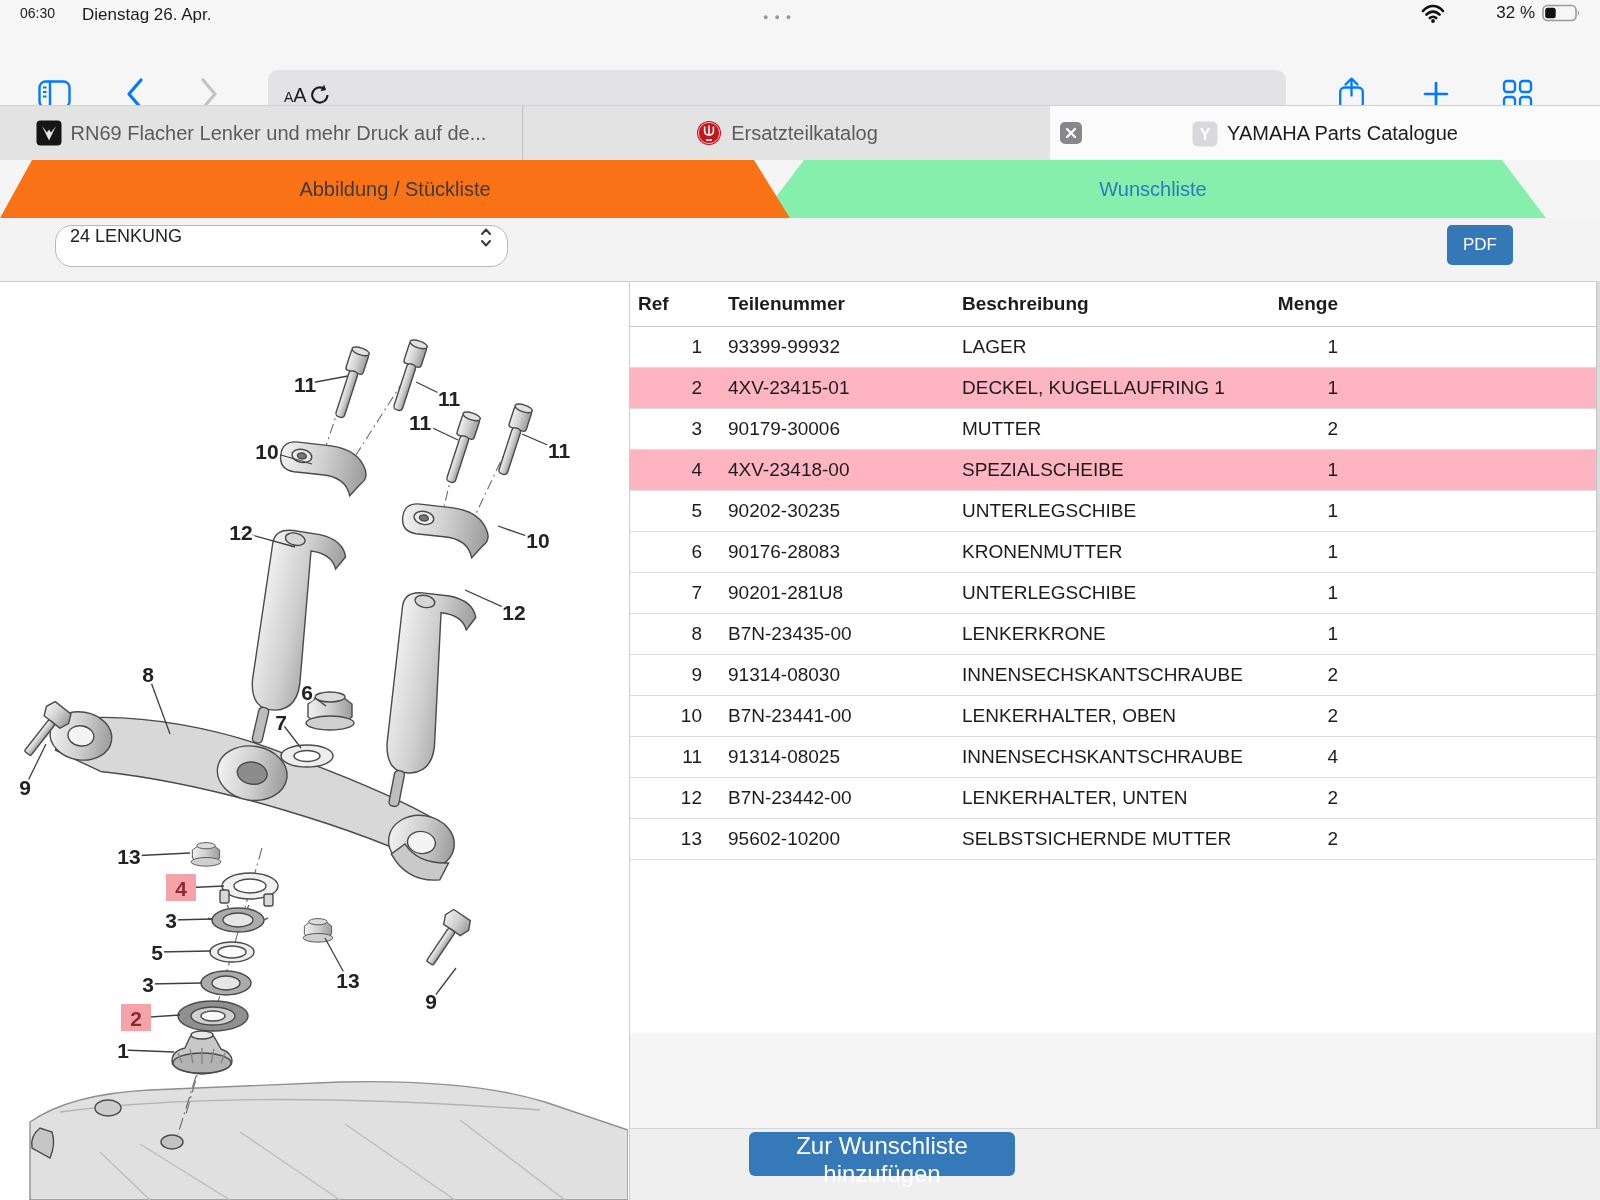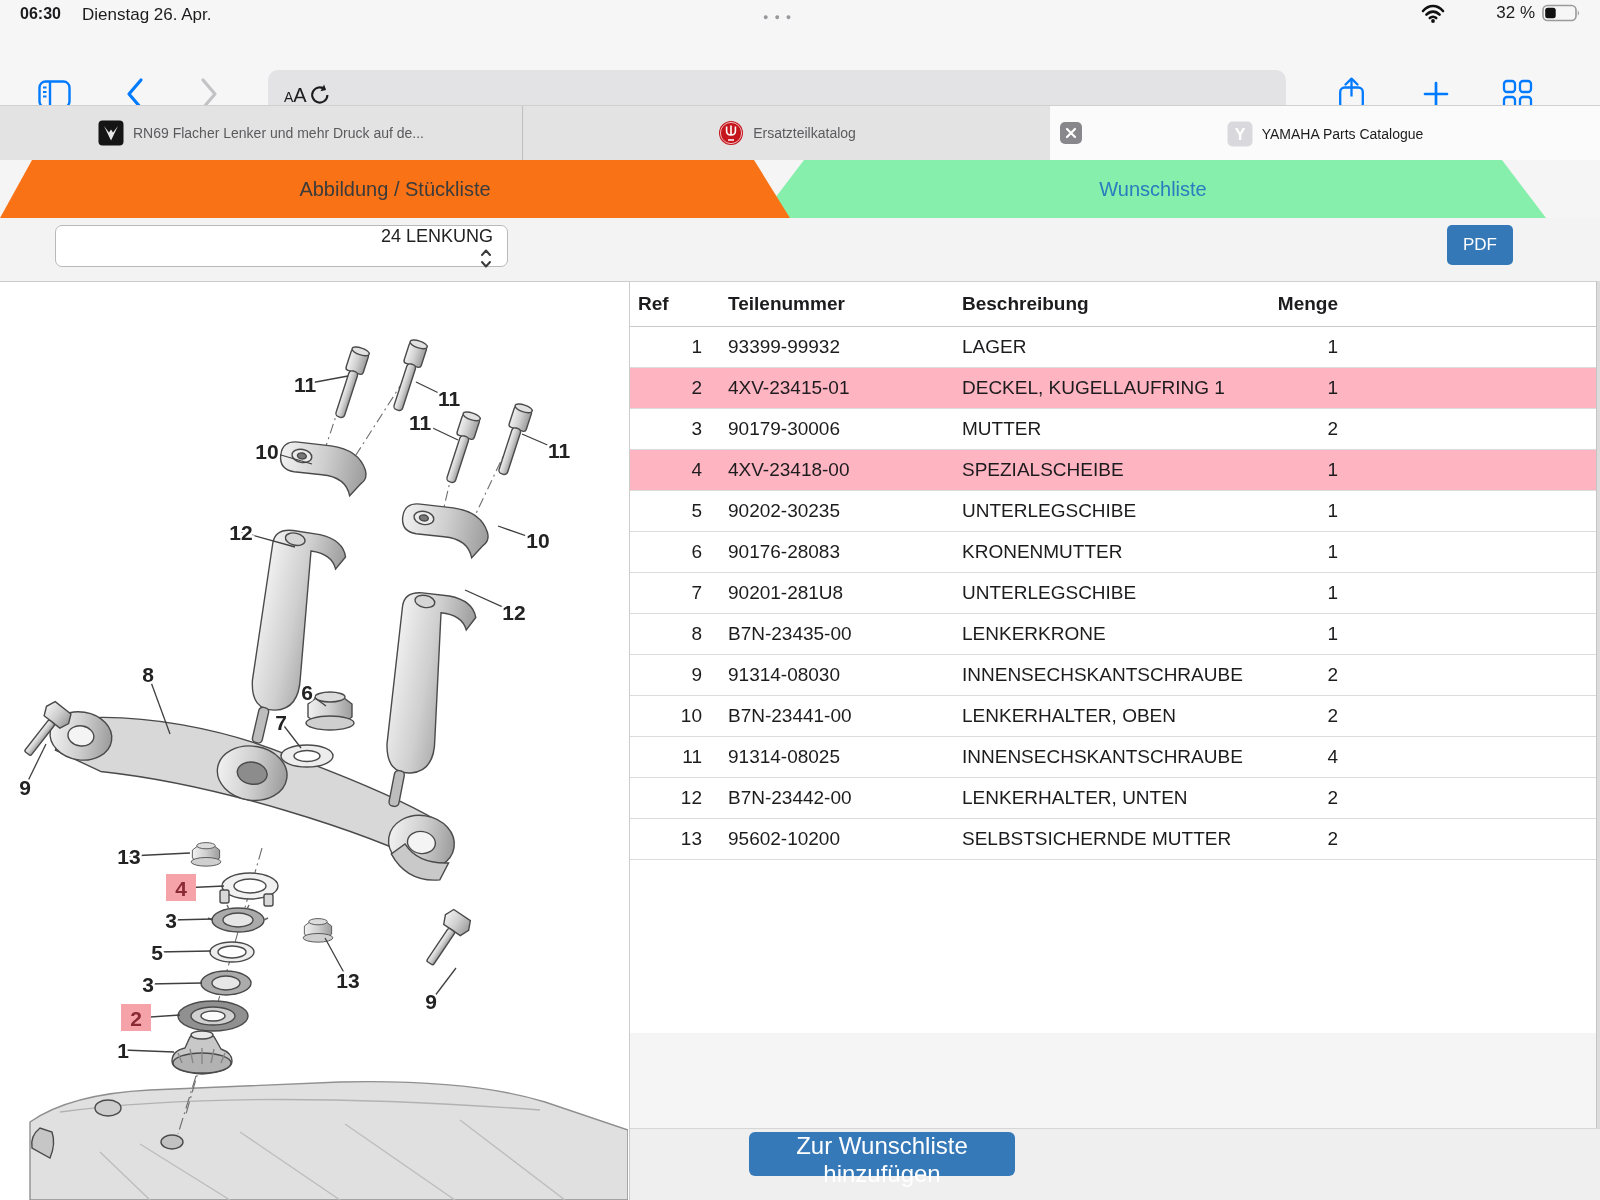--- a/index.html
+++ b/index.html
@@ -1,55 +1,55 @@
 <!DOCTYPE html>
 <html><head>
 <meta charset="utf-8">
 <style>
   * { margin:0; padding:0; box-sizing:border-box; }
   html,body { width:1600px; height:1200px; overflow:hidden;
     font-family:"Liberation Sans", sans-serif; background:#f5f5f5; color:#1c1c1e; }
   
   #status-bar { position:absolute; left:0; top:0; width:1600px; height:30px; background:#f6f6f6; }
-  #status-bar .time { position:absolute; left:20px; top:5px; font-size:16px; font-weight:700; }
+  #status-bar .time { position:absolute; left:20px; top:5px; font-size:14px; font-weight:400; }
   #status-bar .date { position:absolute; left:82px; top:5px; font-size:17px; font-weight:400; }
   #status-dots { position:absolute; left:763px; top:12px; letter-spacing:6px; font-size:9px; color:#98989d; }
   #status-right { position:absolute; right:18px; top:3px; display:flex; align-items:center; gap:7px; }
   #status-right .batt-label { font-size:17px; font-weight:400;margin-left:44px; }
   
   #toolbar { position:absolute; left:0; top:30px; width:1600px; height:75px; background:#f6f6f6; }
   .tb-btn { position:absolute; top:48px; display:flex; align-items:center; justify-content:center; cursor:pointer; }
   #url-field { position:absolute; left:268px; top:40px; width:1018px; height:50px; background:#e3e3e5;
     border-radius:10px; display:flex; align-items:center; padding:0 16px; }
   #reader-btn { font-size:14px; color:#1c1c1e; display:flex; align-items:baseline; }
   #reader-btn .big { font-size:20px; }
   #url-center { flex:1; display:flex; align-items:center; justify-content:center; gap:8px; }
   #url-text { font-size:19px; color:#1c1c1e; }
   
   #tab-strip { position:absolute; left:0; top:105px; width:1600px; height:55px; background:#dedede; border-top:1px solid #d0d0d0; }
   .btab { position:absolute; top:0; height:55px; display:flex; align-items:center; justify-content:center; gap:9px; }
   .btab.inactive { background:#e3e3e3; border-bottom:1px solid #c6c6c6; }
   .btab.inactive .btab-title { color:#5b5b5e; }
   .btab.active { background:#fbfbfb; }
-  .btab-title { font-size:14px; white-space:nowrap; overflow:hidden; }
+  .btab-title { font-size:20px; white-space:nowrap; overflow:hidden; }
   #btab-1 { left:0; width:523px; border-right:1px solid #c2c2c2; }
   #btab-2 { left:524px; width:526px; }
   #btab-3 { left:1050px; width:550px; }
   #btab-close { position:absolute; left:10px; top:16px; }
   
   #page-tabs { position:absolute; left:0; top:160px; width:1600px; height:58px; background:#f5f5f5; }
   .ptab { position:absolute; top:0; height:58px; display:flex; align-items:center; justify-content:center; font-size:20px; }
   #ptab-a { left:0; width:790px; background:#f97316; color:#3b3b3b; z-index:2;
     clip-path:polygon(32px 0, calc(100% - 36px) 0, 100% 100%, 0 100%); }
   #ptab-b { left:760px; width:786px; background:#86efac; color:#2b7bbf; z-index:1;
     clip-path:polygon(44px 0, calc(100% - 44px) 0, 100% 100%, 0 100%); }
   
   #controls { position:absolute; left:0; top:218px; width:1600px; height:63px; background:#f3f3f3; }
   #section-select { position:absolute; left:55px; top:7px; width:453px; height:42px; background:#fff;
-    border:1px solid #b9b9b9; border-radius:7px; display:flex; align-items:flex-end; padding:0 14px; cursor:pointer;flex-direction:column; }
+    border:1px solid #b9b9b9; border-radius:17px; display:flex; align-items:flex-start; padding:0 14px; cursor:pointer; }
   #section-select .sel-text { flex:1; font-size:18px; color:#222; }
   #pdf-btn { position:absolute; left:1447px; top:7px; width:66px; height:40px; background:#3478b8; color:#fff;
     border:none; border-radius:5px; font-size:17px; font-family:inherit; cursor:pointer; }
   
   #diagram-panel { position:absolute; left:0; top:281px; width:630px; height:919px; background:#fff;
     border-top:1px solid #cccccc; border-right:1px solid #cccccc; }
   #table-panel { position:absolute; left:630px; top:281px; width:966px; height:752px; background:#fff; border-top:1px solid #d0d0d0; }
   #right-strip { position:absolute; left:1596px; top:281px; width:4px; height:847px; background:#dcdcdc; border-left:1px solid #c4c4c4; }
   table { border-collapse:collapse; width:966px; table-layout:fixed; font-size:19px; }
   th { font-weight:700; text-align:left; height:44px; border-bottom:1px solid #c9c9c9; }

